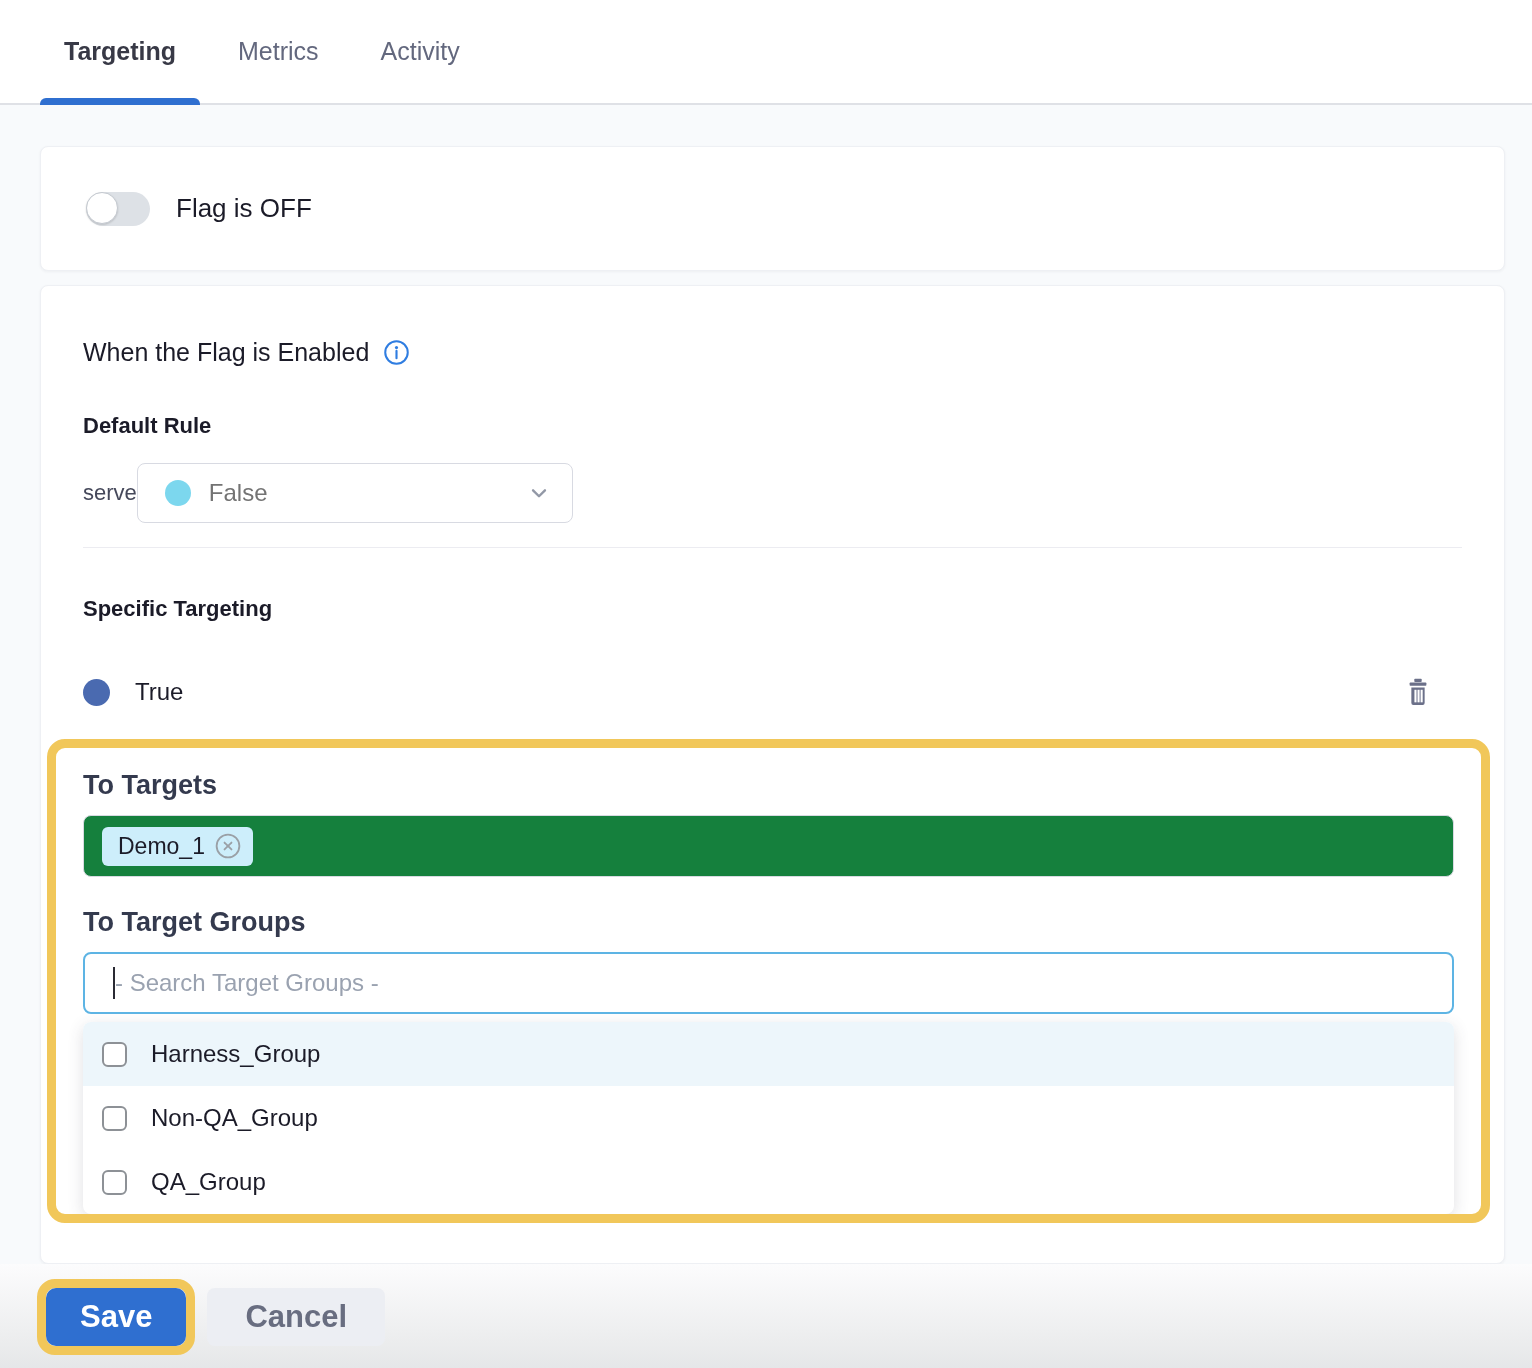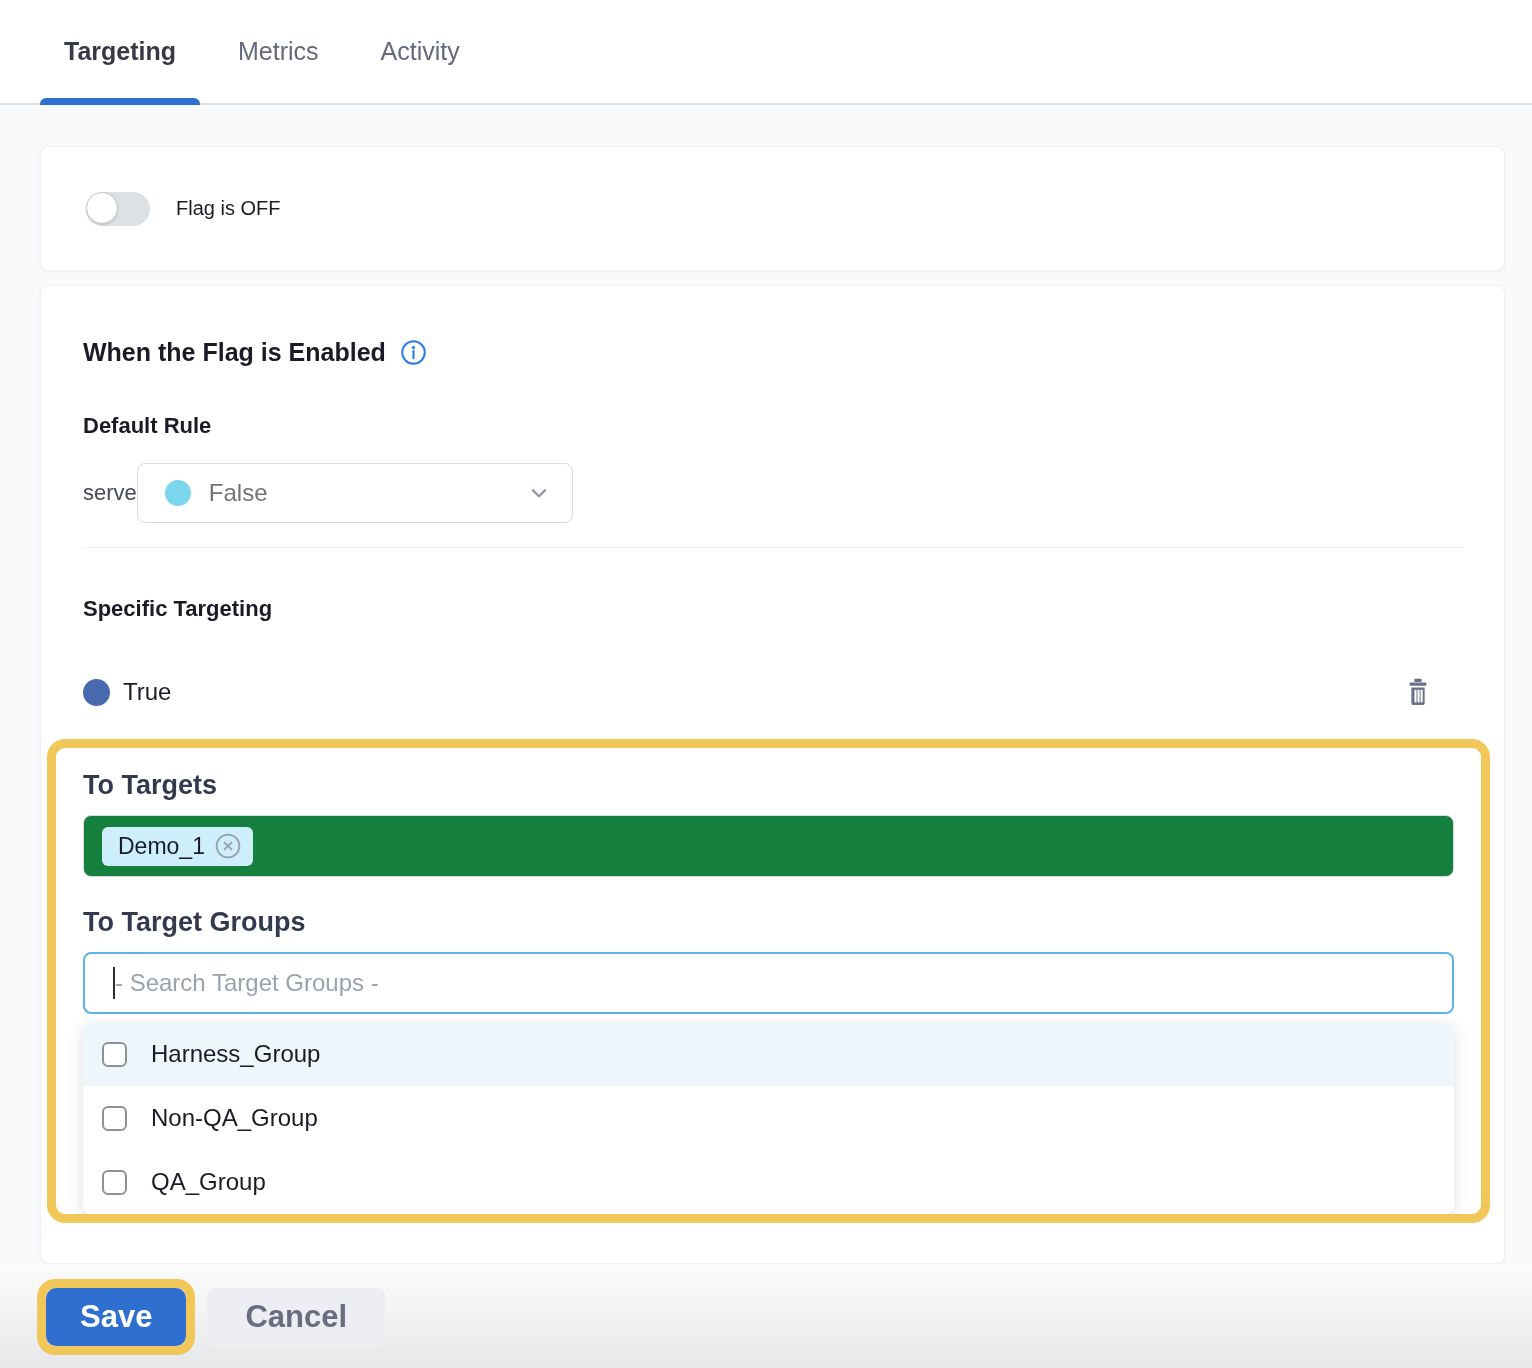--- a/index.html
+++ b/index.html
@@ -51,47 +51,47 @@
   }
   .toggle{
     width:64px;height:34px;border-radius:17px;
     background:#dde1e6;position:relative;cursor:pointer;flex:none;
   }
   .toggle .knob{
     position:absolute;left:0;top:0;width:32px;height:32px;
     background:#fff;border:1px solid #c4c9d0;border-radius:50%;
     box-shadow:0 1px 2px rgba(0,0,0,.15);
   }
-  .flag-status{font-size:20px;color:#1b1b28;}
+  .flag-status{font-size:26px;color:#1b1b28;}
   .card-main{
     margin-top:14px;
     padding:52px 42px 40px 42px;
   }
   .section-title{
-    margin:0;font-size:25px;font-weight:700;color:#1b1b28;
+    margin:0;font-size:25px;font-weight:400;color:#1b1b28;
     display:flex;align-items:center;gap:14px;
   }
   .sub-title{margin:46px 0 0;font-size:22px;font-weight:700;color:#1b1b28;}
   
   .serve-row{margin-top:24px;display:flex;align-items:center;}
   .serve-label{font-size:22px;color:#45485a;}
   .select{
     width:436px;height:60px;border:1px solid #d8dae2;border-radius:8px;
     display:flex;align-items:center;gap:18px;
     padding:0 20px 0 27px;background:#fff;cursor:pointer;
   }
   .dot{border-radius:50%;flex:none;}
   .dot-false{width:26px;height:26px;background:var(--variation-false);}
   .dot-true{width:27px;height:27px;background:var(--variation-true);}
   .select-value{font-size:24px;color:#737373;}
   .select .chev{margin-left:auto;}
   .divider{margin:24px 0 0;border:none;border-top:1px solid #ececf1;}
   
   .variation-row{
-    margin-top:54px;display:flex;align-items:center;gap:13px;
+    margin-top:54px;display:flex;align-items:center;gap:25px;
     padding-right:29px;
   }
   .variation-name{font-size:24px;color:#1b1b28;}
   .trash{margin-left:auto;cursor:pointer;}
   
   .highlight-box{
     margin:31px -28px 0 -36px;
     border:9px solid var(--highlight-yellow);
     border-radius:18px;
     padding:22px 27px 0 27px;

